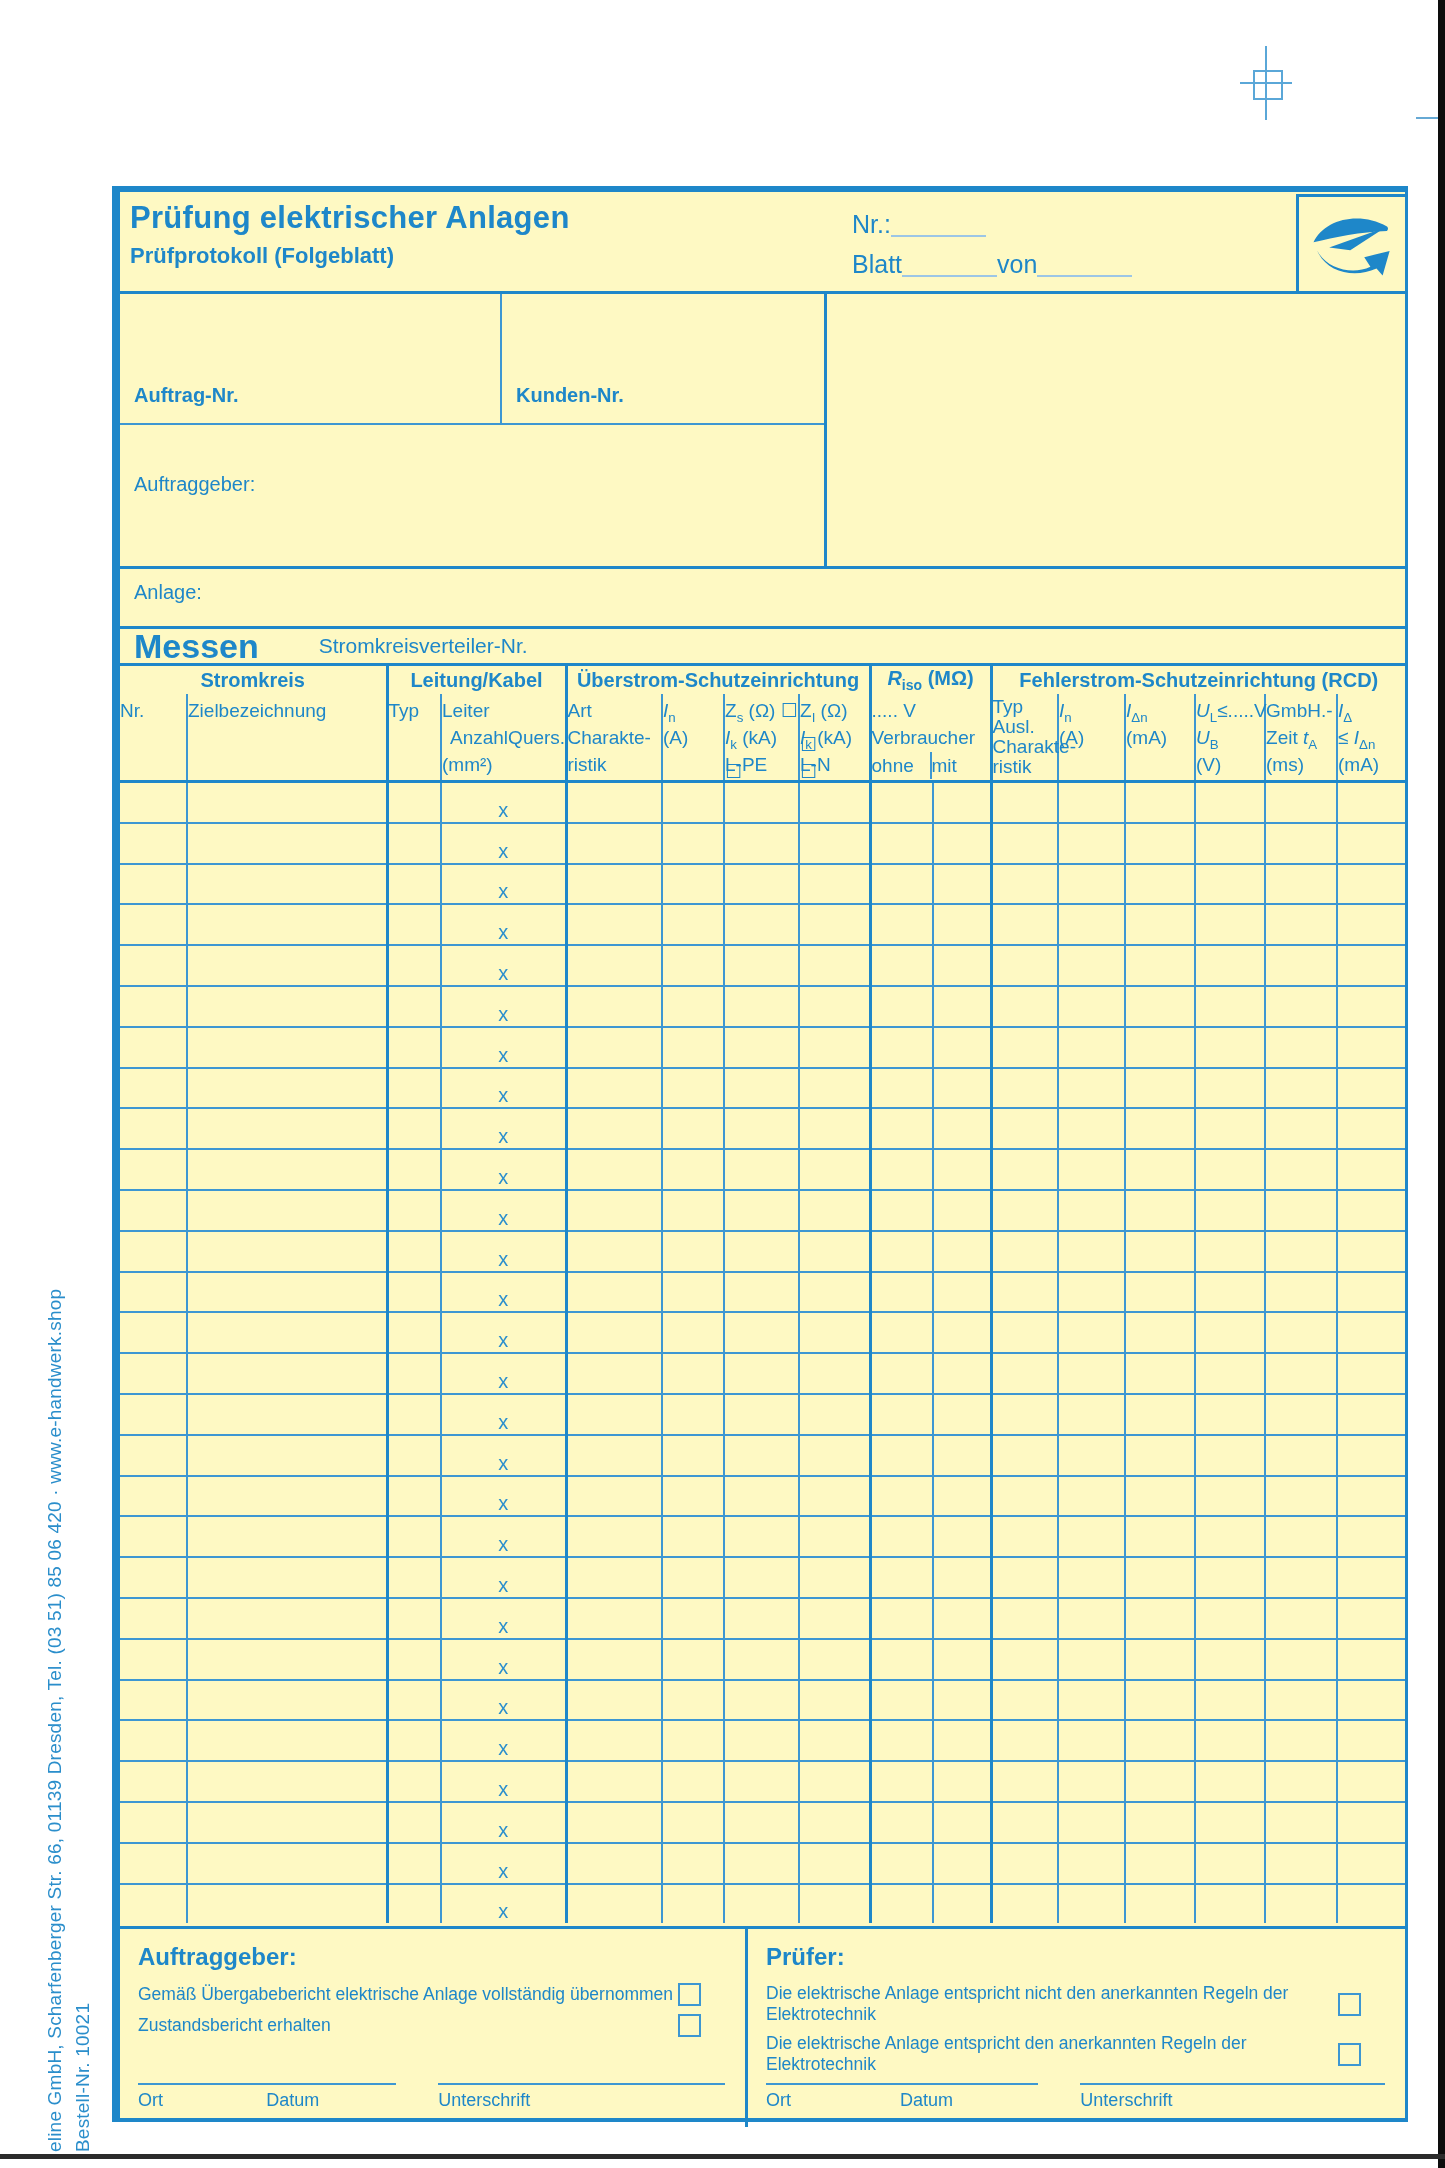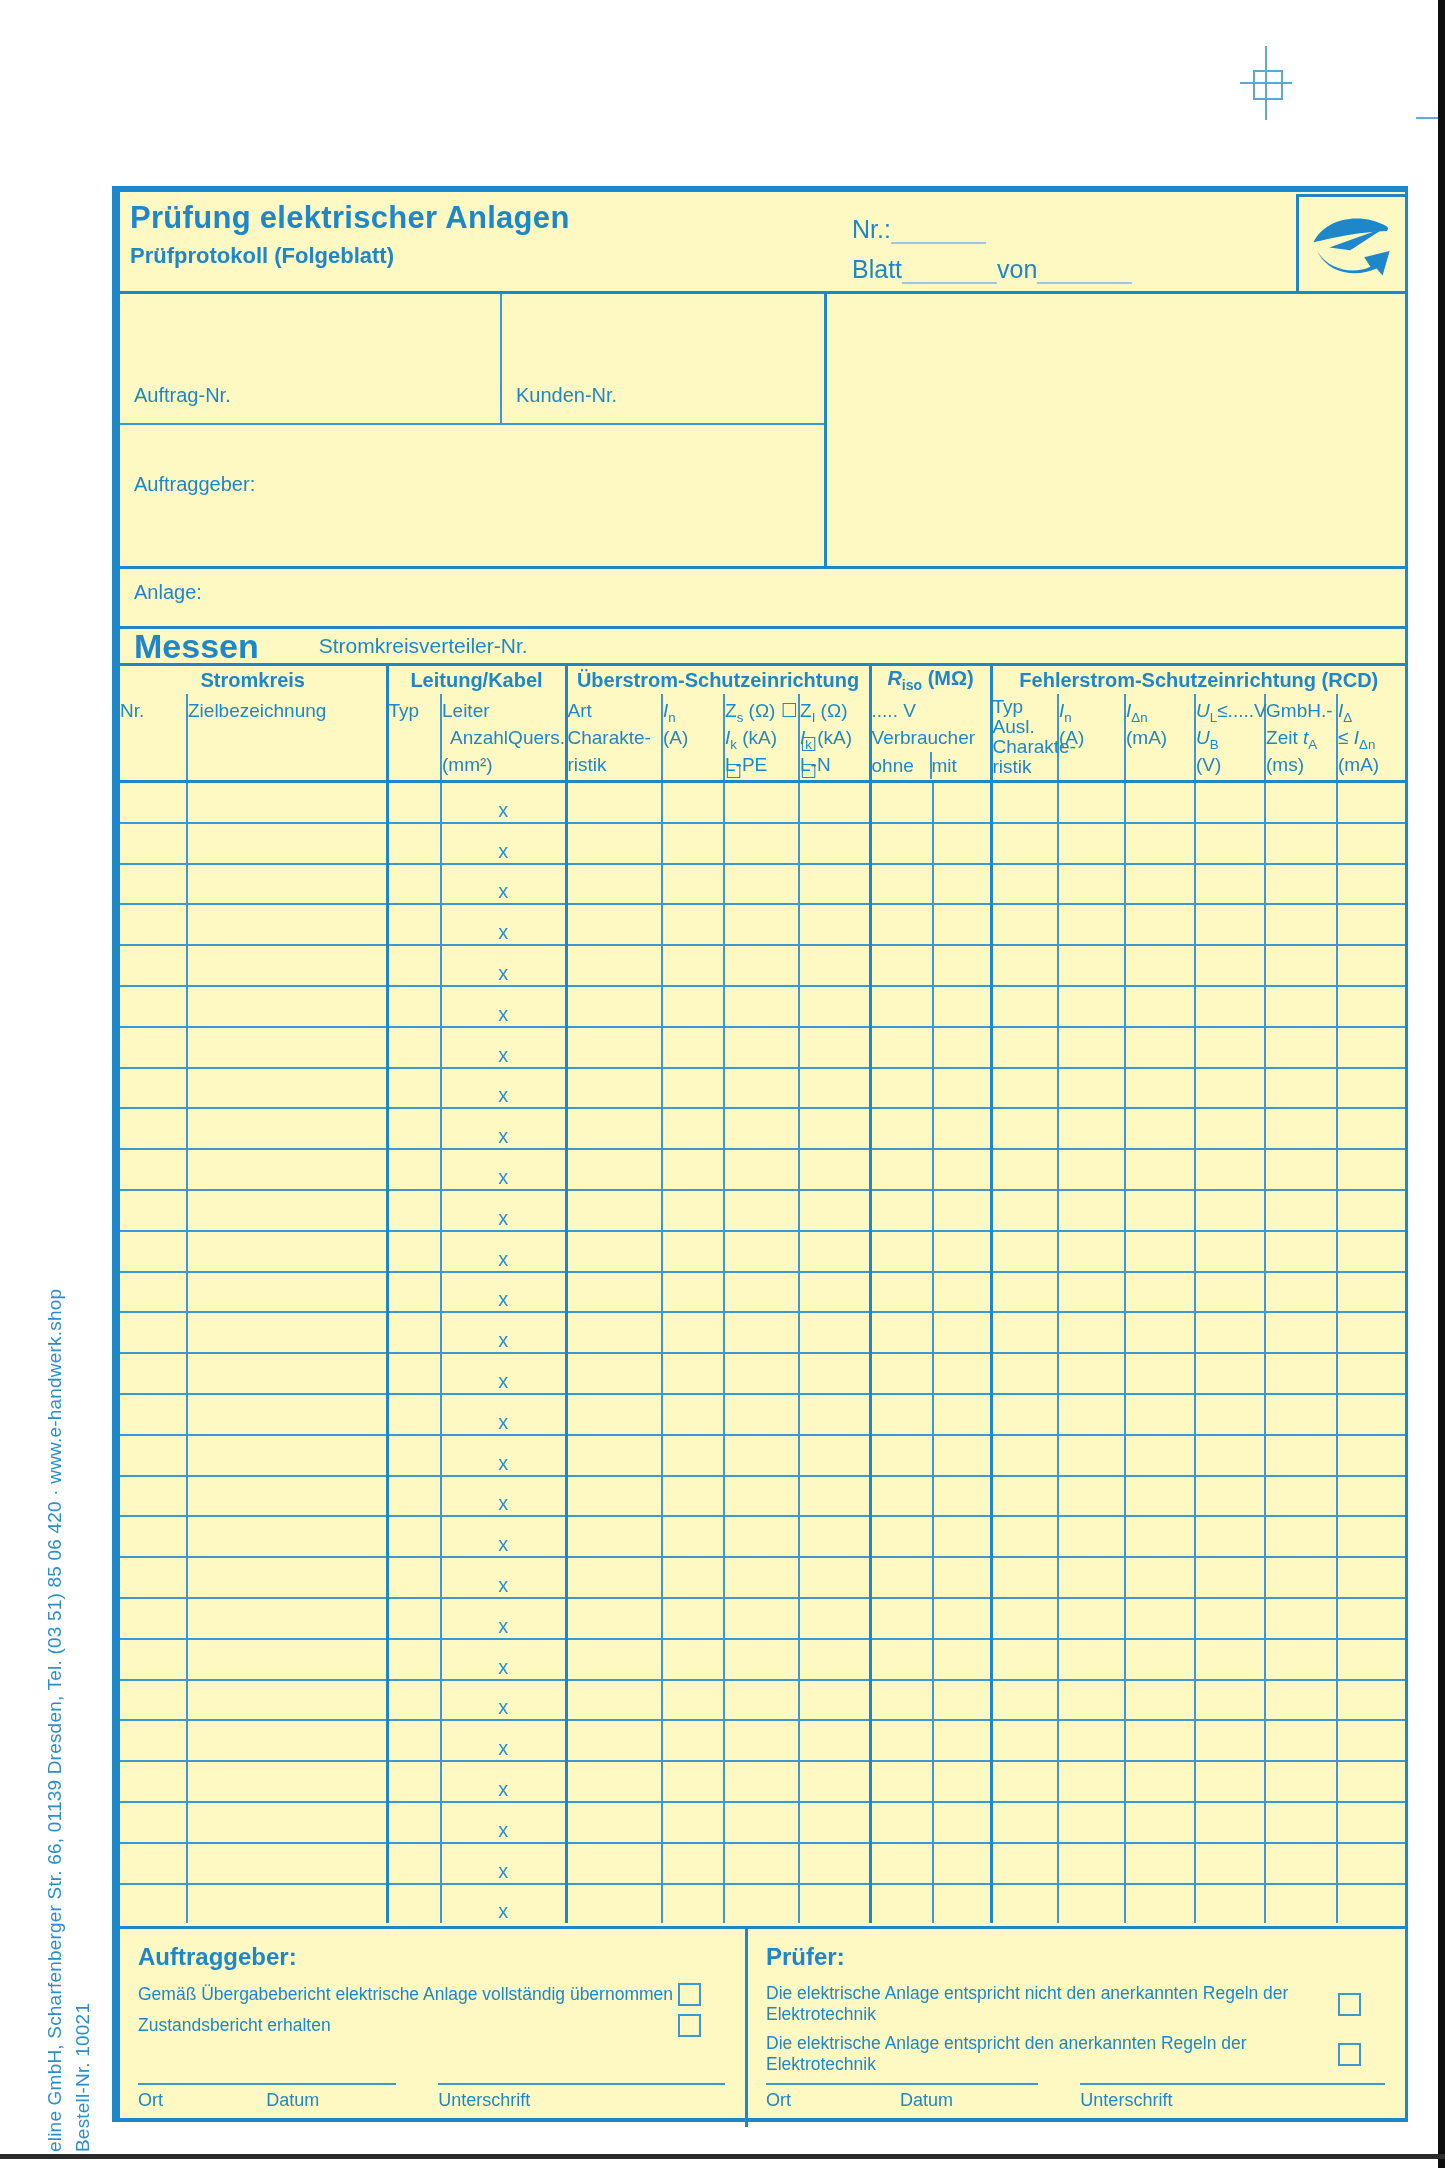--- a/index.html
+++ b/index.html
@@ -34,30 +34,30 @@
     border:3px solid var(--accent);border-left-width:8px;border-top-width:6px;border-bottom-width:4px;
     display:flex;flex-direction:column;background:#fef9c3;}
   .sec{box-sizing:border-box;flex:none;position:relative;}
 
   
   .hdr{height:102px;border-bottom:3px solid var(--accent);}
   .titles{position:absolute;left:10px;top:8px;}
   .h1{font-size:31px;font-weight:bold;letter-spacing:.3px;}
   .h2{font-size:22px;font-weight:bold;margin-top:7px;}
   .nrblock{position:absolute;left:732px;top:12px;font-size:25px;}
-  .nrline{display:flex;align-items:flex-end;height:40px;}
+  .nrline{display:flex;align-items:center;height:40px;}
   .uline{display:inline-block;width:95px;height:24px;border-bottom:2px solid var(--lightline);}
   .logobox{position:absolute;right:0;top:2px;bottom:0;width:106px;border-left:3px solid var(--accent);
     border-top:3px solid var(--accent);display:flex;align-items:center;justify-content:center;}
 
   
   .fields{height:275px;border-bottom:3px solid var(--accent);display:flex;}
   .f-left{width:707px;box-sizing:border-box;border-right:3px solid var(--accent);display:flex;flex-direction:column;}
   .f-row1{height:131px;box-sizing:border-box;border-bottom:2px solid var(--thin);display:flex;}
-  .fcell{position:relative;box-sizing:border-box;}
+  .fcell{position:relative;box-sizing:border-box;font-weight:bold;}
   .fcell.auftrag{width:382px;border-right:2px solid var(--thin);}
   .fcell.kunden{flex:1;}
   .f-row1 .flabel{position:absolute;left:14px;bottom:16px;}
   .flabel{font-size:20px;}
   .f-row2{flex:1;padding:48px 0 0 14px;}
   .f-right{flex:1;padding:74px 0 0 22px;}
 
   
   .anlage{height:60px;border-bottom:3px solid var(--accent);padding:12px 0 0 14px;}
   .messen{height:37px;border-bottom:3px solid var(--accent);display:flex;align-items:center;padding-left:14px;}

